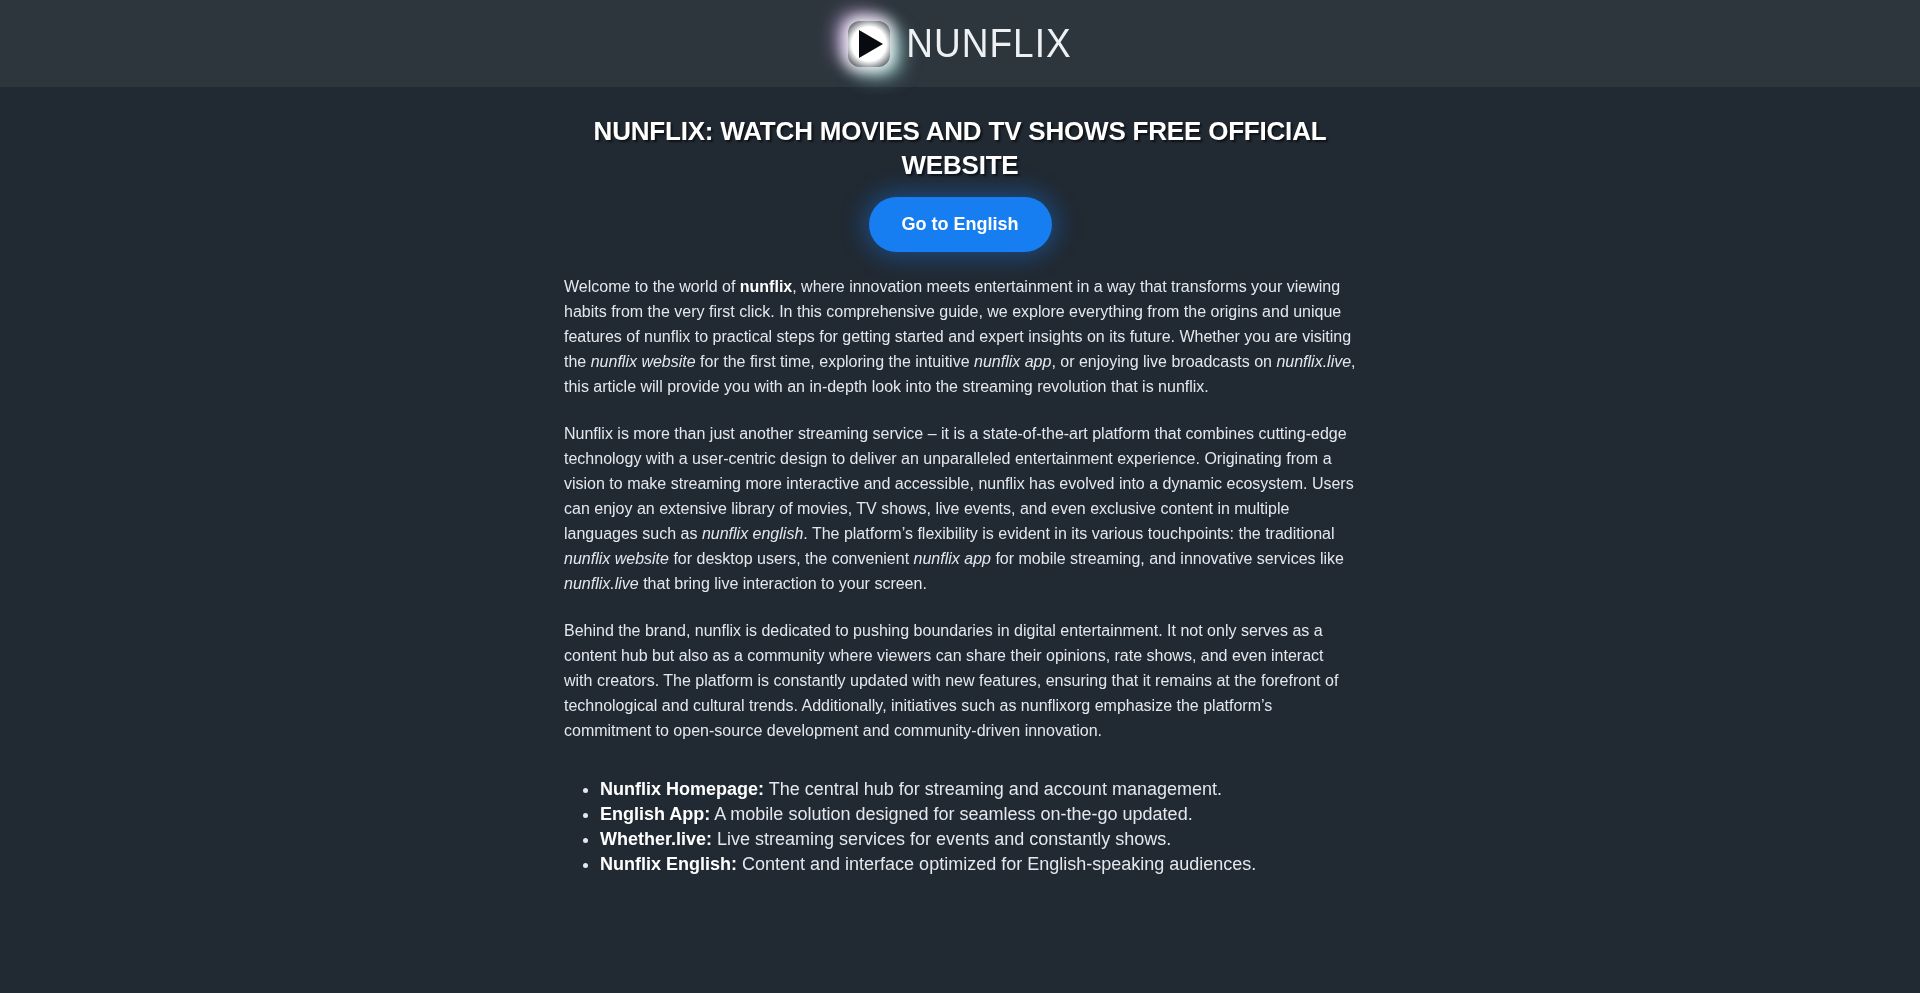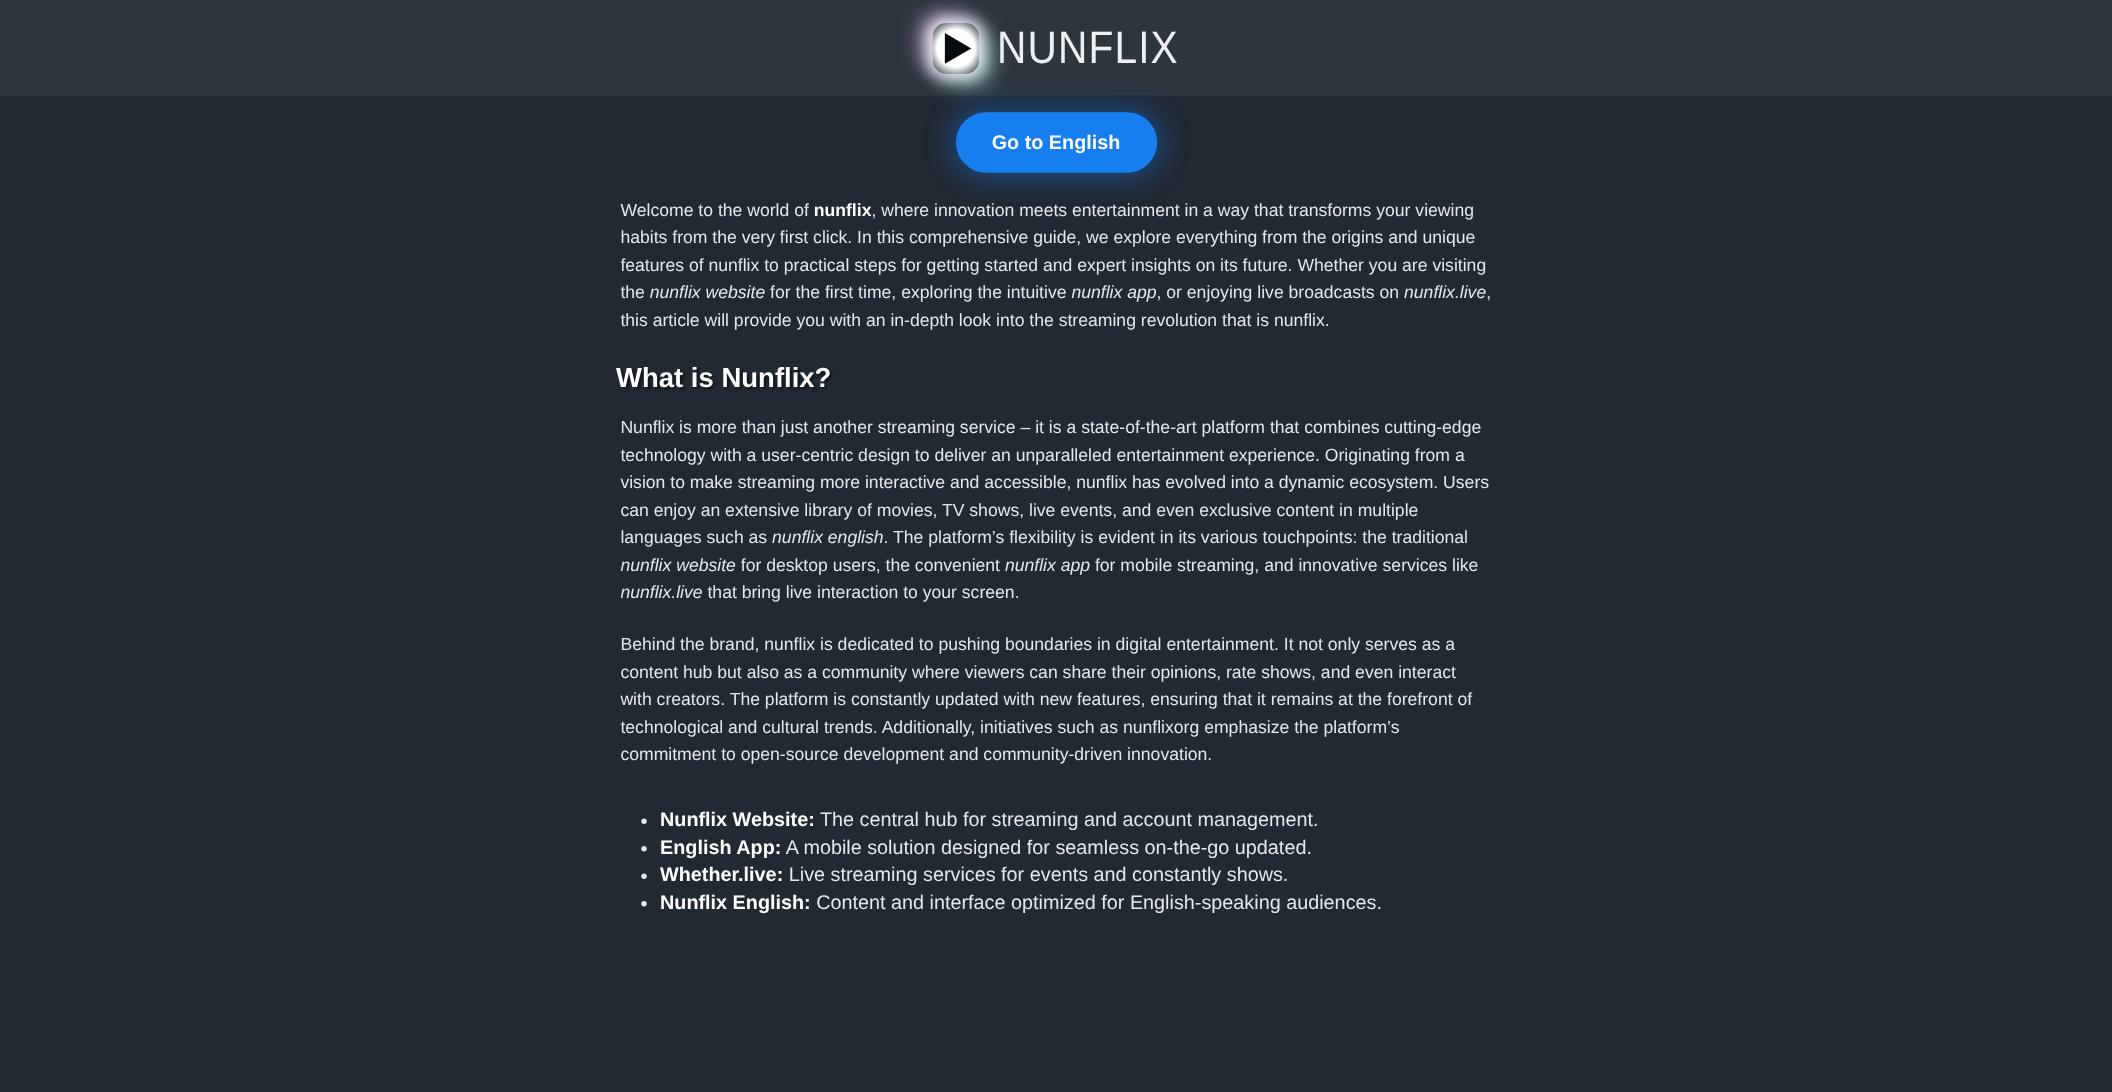--- a/index.html
+++ b/index.html
@@ -98,34 +98,34 @@
   <div class="logo">
     <div class="logo-glyph">
       <div class="play-triangle"></div>
     </div>
     <div class="logo-text">NUNFLIX</div>
   </div>
 </header>
 
 <main class="content">
 
+  <h1 class="page-title">NUNFLIX: WATCH MOVIES AND TV SHOWS FREE OFFICIAL WEBSITE</h1>
 
   <div class="cta-row">
     <button class="cta-button">Go to English</button>
   </div>
 
   <p class="body-text"><span>Welcome to the world of </span><span class="b">nunflix</span><span>, where innovation meets entertainment in a way that transforms your viewing habits from the very first click. In this comprehensive guide, we explore everything from the origins and unique features of nunflix to practical steps for getting started and expert insights on its future. Whether you are visiting the </span><span class="i">nunflix website</span><span> for the first time, exploring the intuitive </span><span class="i">nunflix app</span><span>, or enjoying live broadcasts on </span><span class="i">nunflix.live</span><span>, this article will provide you with an in-depth look into the streaming revolution that is nunflix.</span></p>
 
-  <h2 class="section-heading">What is Nunflix?</h2>
 
   <p class="body-text"><span>Nunflix is more than just another streaming service – it is a state-of-the-art platform that combines cutting-edge technology with a user-centric design to deliver an unparalleled entertainment experience. Originating from a vision to make streaming more interactive and accessible, nunflix has evolved into a dynamic ecosystem. Users can enjoy an extensive library of movies, TV shows, live events, and even exclusive content in multiple languages such as </span><span class="i">nunflix english</span><span>. The platform’s flexibility is evident in its various touchpoints: the traditional </span><span class="i">nunflix website</span><span> for desktop users, the convenient </span><span class="i">nunflix app</span><span> for mobile streaming, and innovative services like </span><span class="i">nunflix.live</span><span> that bring live interaction to your screen.</span></p>
 
   <p class="body-text">Behind the brand, nunflix is dedicated to pushing boundaries in digital entertainment. It not only serves as a content hub but also as a community where viewers can share their opinions, rate shows, and even interact with creators. The platform is constantly updated with new features, ensuring that it remains at the forefront of technological and cultural trends. Additionally, initiatives such as nunflixorg emphasize the platform’s commitment to open-source development and community-driven innovation.</p>
 
   <ul class="feature-list">
-    <li><span class="b">Nunflix Website:</span><span> The central hub for streaming and account management.</span></li>
+    <li><span class="b">Nunflix Homepage:</span><span> The central hub for streaming and account management.</span></li>
     <li><span class="b">English App:</span><span> A mobile solution designed for seamless on-the-go updated.</span></li>
     <li><span class="b">Whether.live:</span><span> Live streaming services for events and constantly shows.</span></li>
     <li><span class="b">Nunflix English:</span><span> Content and interface optimized for English-speaking audiences.</span></li>
 
   </ul>
 
 </main>
 
 </body></html>

